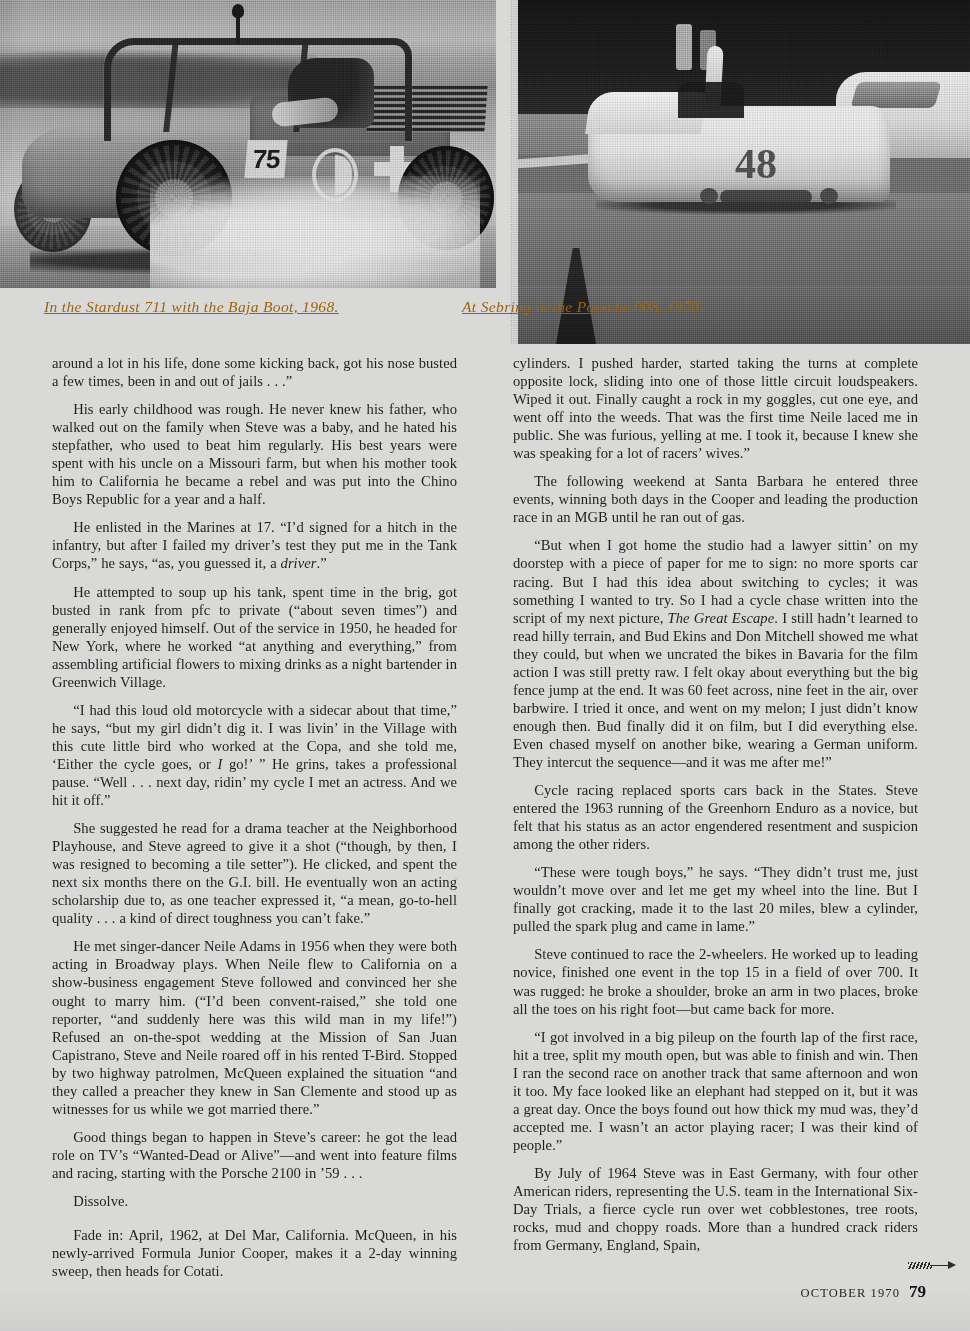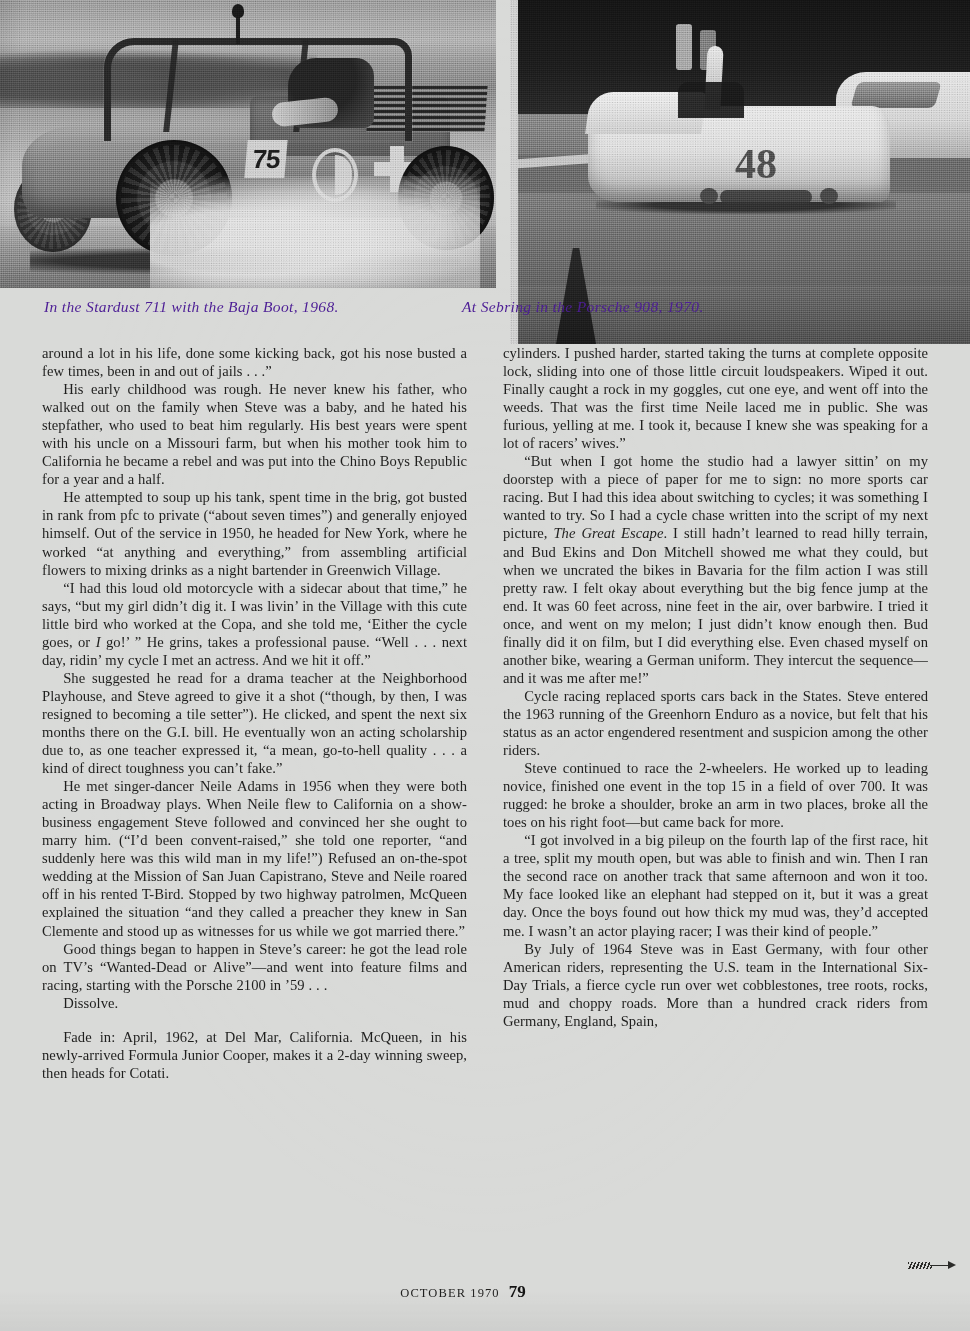--- a/index.html
+++ b/index.html
@@ -283,22 +283,23 @@
     background:#cfcec6;
   }
 
   
   .caption {
     position: absolute;
     font-family: "Liberation Serif", "DejaVu Serif", serif;
     font-style: italic;
     font-size: 15.5px;
     letter-spacing: .35px;
-    color: #4c1d95;
+    color: #a16207;
     white-space: nowrap;
+    text-decoration: underline;
   }
   #caption-left  { left: 44px;  top: 298px; }
   #caption-right { left: 462px; top: 298px; }
 
   
   .columns {
     position: absolute;
     left: 42px;
     top: 344px;
     width: 886px;
@@ -309,21 +310,21 @@
     width: 425px;
     font-size: 14.6px;
     line-height: 18.05px;
     text-align: justify;
     text-justify: inter-word;
     letter-spacing: .04px;
     color: #1f1f1e;
     word-spacing: .2px;
     -webkit-font-smoothing: antialiased;
   }
-  .col p { margin: 0; text-indent: 1.45em; }
+  .col p { margin: 10px; text-indent: 1.45em; }
   .col p.noindent { text-indent: 0; }
   .col p.gap { margin-top: 16px; }
   .col i { font-style: italic; }
 
   
   .arrow {
     position: absolute;
     left: 908px;
     top: 1258px;
     width: 48px;
@@ -340,21 +341,21 @@
   .arrow .head {
     position:absolute; left:40px; top:2.5px; width:0; height:0;
     border-top:4.5px solid transparent;
     border-bottom:4.5px solid transparent;
     border-left:8px solid #2b2b29;
   }
   .footer {
     position: absolute;
     left: 0; right: 0;
     top: 1282px;
-    text-align: center;
+    text-align: right;
     padding-right: 44px;
     font-family: "Liberation Serif", "DejaVu Serif", serif;
   }
   .footer .issue {
     font-size: 12.5px;
     letter-spacing: 1.1px;
     font-variant: small-caps;
     text-transform: uppercase;
     color: #1f1f1e;
   }
@@ -421,33 +422,36 @@
   </div>
 
   <div class="caption" id="caption-left">In the Stardust 711 with the Baja Boot, 1968.</div>
   <div class="caption" id="caption-right">At Sebring in the Porsche 908, 1970.</div>
 
   <div class="columns">
 
     <div class="col">
       <p class="noindent">around a lot in his life, done some kicking back, got his nose busted a few times, been in and out of jails . . .”</p>
       <p>His early childhood was rough. He never knew his father, who walked out on the family when Steve was a baby, and he hated his stepfather, who used to beat him regularly. His best years were spent with his uncle on a Missouri farm, but when his mother took him to California he became a rebel and was put into the Chino Boys Republic for a year and a half.</p>
+      <p>He enlisted in the Marines at 17. “I’d signed for a hitch in the infantry, but after I failed my driver’s test they put me in the Tank Corps,” he says, “as, you guessed it, a <i>driver</i>.”</p>
       <p>He attempted to soup up his tank, spent time in the brig, got busted in rank from pfc to private (“about seven times”) and generally enjoyed himself. Out of the service in 1950, he headed for New York, where he worked “at anything and everything,” from assembling artificial flowers to mixing drinks as a night bartender in Greenwich Village.</p>
       <p>“I had this loud old motorcycle with a sidecar about that time,” he says, “but my girl didn’t dig it. I was livin’ in the Village with this cute little bird who worked at the Copa, and she told me, ‘Either the cycle goes, or <i>I</i> go!’ ” He grins, takes a professional pause. “Well . . . next day, ridin’ my cycle I met an actress. And we hit it off.”</p>
       <p>She suggested he read for a drama teacher at the Neighborhood Playhouse, and Steve agreed to give it a shot (“though, by then, I was resigned to becoming a tile setter”). He clicked, and spent the next six months there on the G.I. bill. He eventually won an acting scholarship due to, as one teacher expressed it, “a mean, go-to-hell quality . . . a kind of direct toughness you can’t fake.”</p>
       <p>He met singer-dancer Neile Adams in 1956 when they were both acting in Broadway plays. When Neile flew to California on a show-business engagement Steve followed and convinced her she ought to marry him. (“I’d been convent-raised,” she told one reporter, “and suddenly here was this wild man in my life!”) Refused an on-the-spot wedding at the Mission of San Juan Capistrano, Steve and Neile roared off in his rented T-Bird. Stopped by two highway patrolmen, McQueen explained the situation “and they called a preacher they knew in San Clemente and stood up as witnesses for us while we got married there.”</p>
       <p>Good things began to happen in Steve’s career: he got the lead role on TV’s “Wanted-Dead or Alive”—and went into feature films and racing, starting with the Porsche 2100 in ’59 . . .</p>
       <p>Dissolve.</p>
       <p class="gap">Fade in: April, 1962, at Del Mar, California. McQueen, in his newly-arrived Formula Junior Cooper, makes it a 2-day winning sweep, then heads for Cotati.</p>
     </div>
 
     <div class="col">
       <p class="noindent">cylinders. I pushed harder, started taking the turns at complete opposite lock, sliding into one of those little circuit loudspeakers. Wiped it out. Finally caught a rock in my goggles, cut one eye, and went off into the weeds. That was the first time Neile laced me in public. She was furious, yelling at me. I took it, because I knew she was speaking for a lot of racers’ wives.”</p>
+      <p>The following weekend at Santa Barbara he entered three events, winning both days in the Cooper and leading the production race in an MGB until he ran out of gas.</p>
       <p>“But when I got home the studio had a lawyer sittin’ on my doorstep with a piece of paper for me to sign: no more sports car racing. But I had this idea about switching to cycles; it was something I wanted to try. So I had a cycle chase written into the script of my next picture, <i>The Great Escape</i>. I still hadn’t learned to read hilly terrain, and Bud Ekins and Don Mitchell showed me what they could, but when we uncrated the bikes in Bavaria for the film action I was still pretty raw. I felt okay about everything but the big fence jump at the end. It was 60 feet across, nine feet in the air, over barbwire. I tried it once, and went on my melon; I just didn’t know enough then. Bud finally did it on film, but I did everything else. Even chased myself on another bike, wearing a German uniform. They intercut the sequence—and it was me after me!”</p>
       <p>Cycle racing replaced sports cars back in the States. Steve entered the 1963 running of the Greenhorn Enduro as a novice, but felt that his status as an actor engendered resentment and suspicion among the other riders.</p>
+      <p>“These were tough boys,” he says. “They didn’t trust me, just wouldn’t move over and let me get my wheel into the line. But I finally got cracking, made it to the last 20 miles, blew a cylinder, pulled the spark plug and came in lame.”</p>
       <p>Steve continued to race the 2-wheelers. He worked up to leading novice, finished one event in the top 15 in a field of over 700. It was rugged: he broke a shoulder, broke an arm in two places, broke all the toes on his right foot—but came back for more.</p>
       <p>“I got involved in a big pileup on the fourth lap of the first race, hit a tree, split my mouth open, but was able to finish and win. Then I ran the second race on another track that same afternoon and won it too. My face looked like an elephant had stepped on it, but it was a great day. Once the boys found out how thick my mud was, they’d accepted me. I wasn’t an actor playing racer; I was their kind of people.”</p>
       <p>By July of 1964 Steve was in East Germany, with four other American riders, representing the U.S. team in the International Six-Day Trials, a fierce cycle run over wet cobblestones, tree roots, rocks, mud and choppy roads. More than a hundred crack riders from Germany, England, Spain,</p>
     </div>
   </div>
 
   <div class="arrow">
     <div class="hatch"></div>
     <div class="shaft"></div>
     <div class="head"></div>

